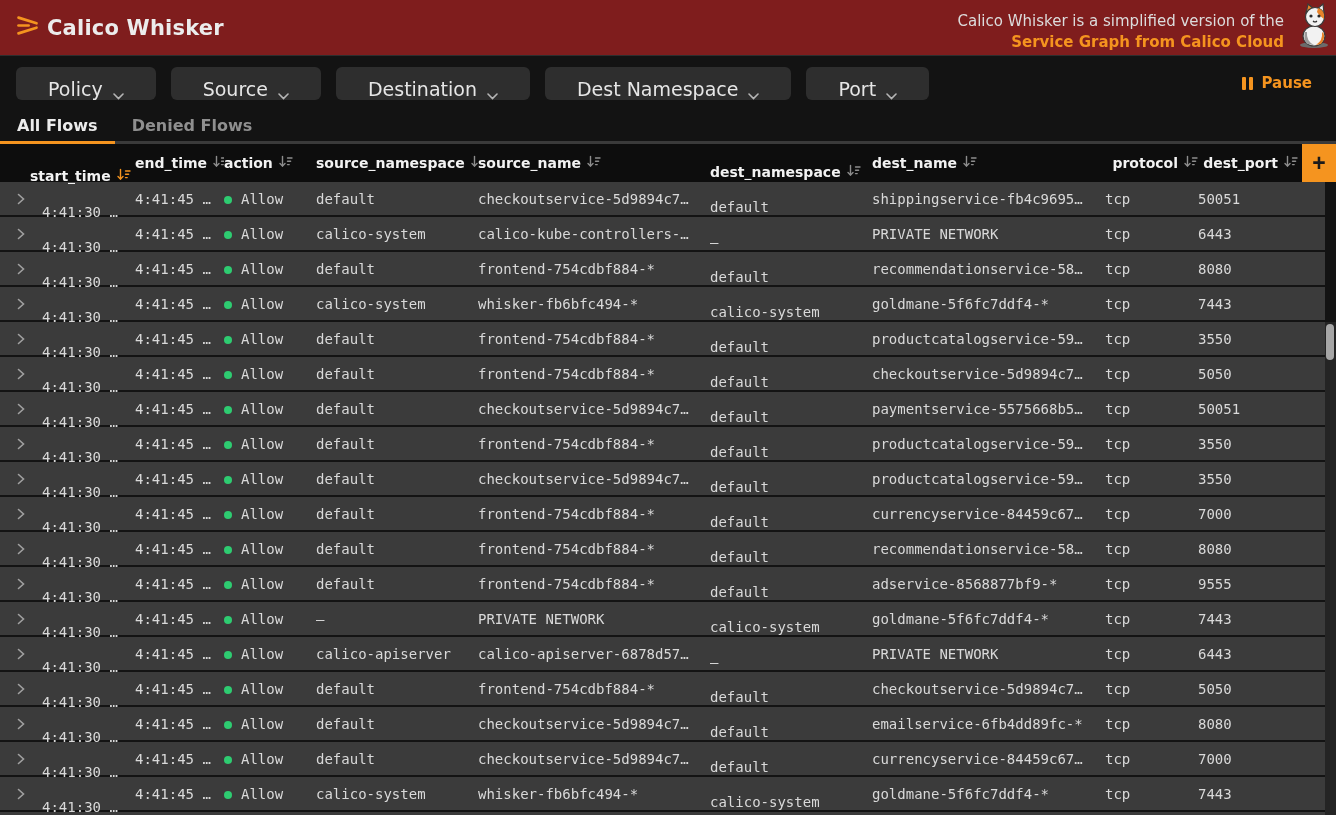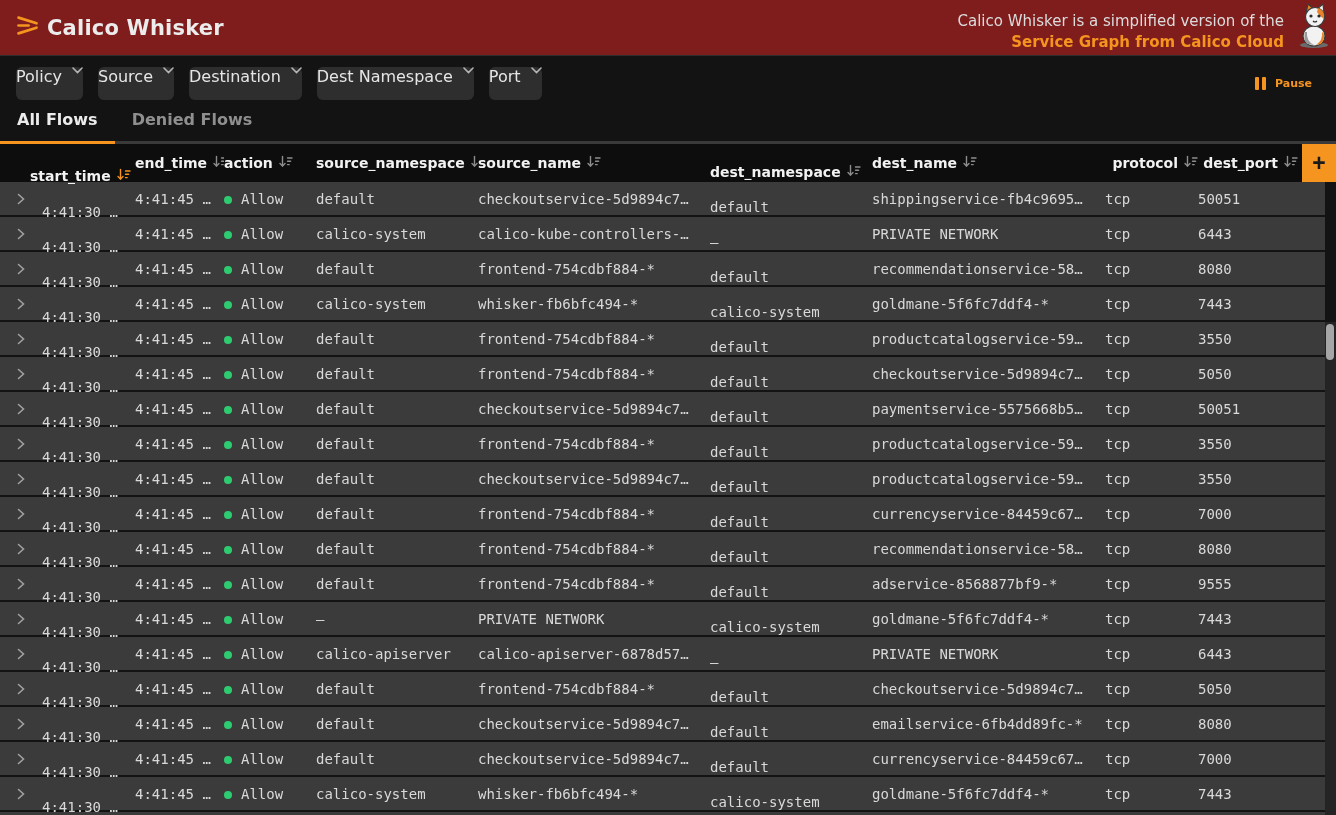--- a/index.html
+++ b/index.html
@@ -14,33 +14,33 @@
   .banner-right { display:flex; align-items:flex-end; gap:10px; }
   .tagline { text-align:right; line-height:21px; font-size:15px; }
   .tagline .l1 { color:#dcdcdc; }
   .tagline .l2 { color:#f5941f; font-weight:bold; cursor:pointer; }
 
   
   .filterbar { height:54px; display:flex; align-items:center; padding:0 16px;
     background:#131313; }
   .filters { display:flex; gap:15px; flex:1; }
   .filter-btn { height:33px; background:#2e2e2e; border:none; border-radius:6px;
-    color:#e6e6e6; font-size:16px; font-family:inherit; padding:0 0;
-    display:flex; align-items:flex-start; gap:10px; cursor:pointer; }
+    color:#e6e6e6; font-size:19px; font-family:inherit; padding:0 32px;
+    display:flex; align-items:flex-end; gap:10px; cursor:pointer; }
   .filter-btn svg { stroke:#b5b5b5; }
-  .pause-btn { background:none; border:none; color:#f5941f; font-size:11px;
+  .pause-btn { background:none; border:none; color:#f5941f; font-size:15px;
     font-family:inherit; font-weight:bold; display:flex; align-items:center; gap:9px;
     cursor:pointer; margin-right:8px; }
   .pause-icon { display:flex; gap:3px; }
   .pause-icon i { display:block; width:4px; height:13px; background:#f5941f; border-radius:1px; }
 
   
   .tabbar { display:flex; padding:0 0; border-bottom:3px solid #3a3a3a; height:34px; }
   .tab { font-size:16px; color:#8f8f8f; font-weight:bold; padding:0 17px;
-    display:flex; cursor:pointer; margin-bottom:-3px;
+    display:flex; align-items:center; cursor:pointer; margin-bottom:-3px;
     border-bottom:3px solid transparent; }
   .tab.active { color:#ececec; border-bottom-color:#f5941f; }
 
   
   .thead { height:38px; background:#0d0d0d; display:flex; align-items:center;
     position:relative; width:1336px; }
   .th { display:flex; align-items:center; gap:6px; color:#f2f2f2; font-size:14px;
     font-weight:bold; white-space:nowrap; overflow:hidden; cursor:pointer; }
   .th .sort-icon svg { stroke:#8d8d8d; }
   .th.sorted .sort-icon svg { stroke:#f5941f; }

